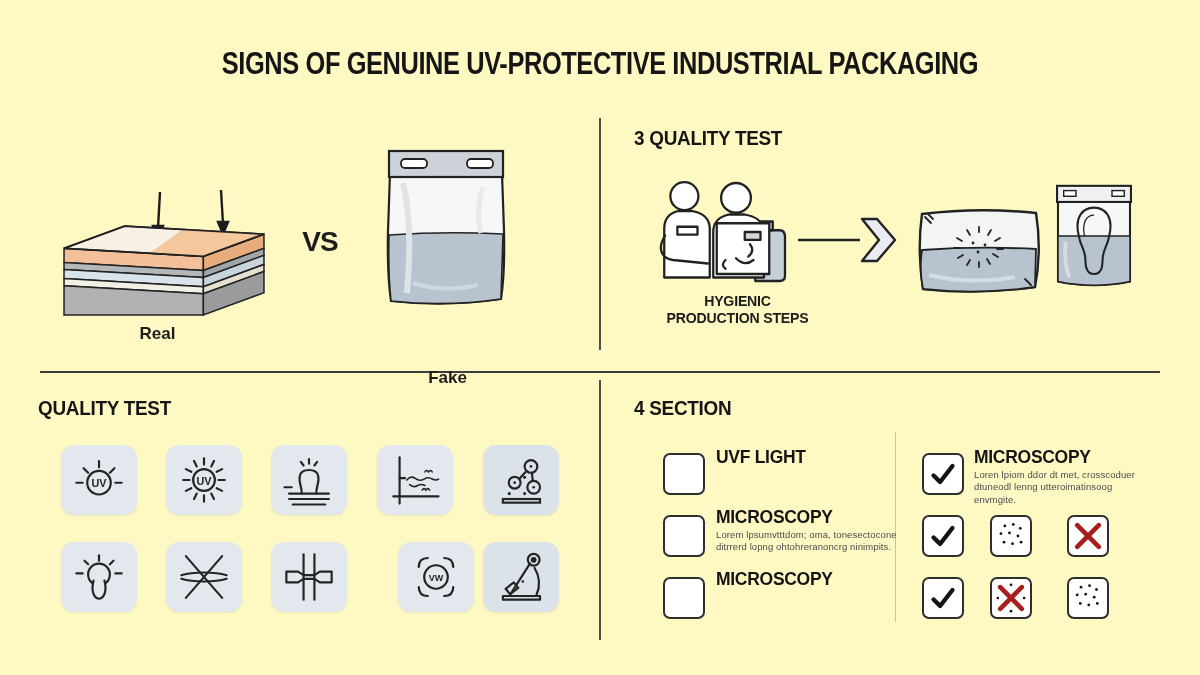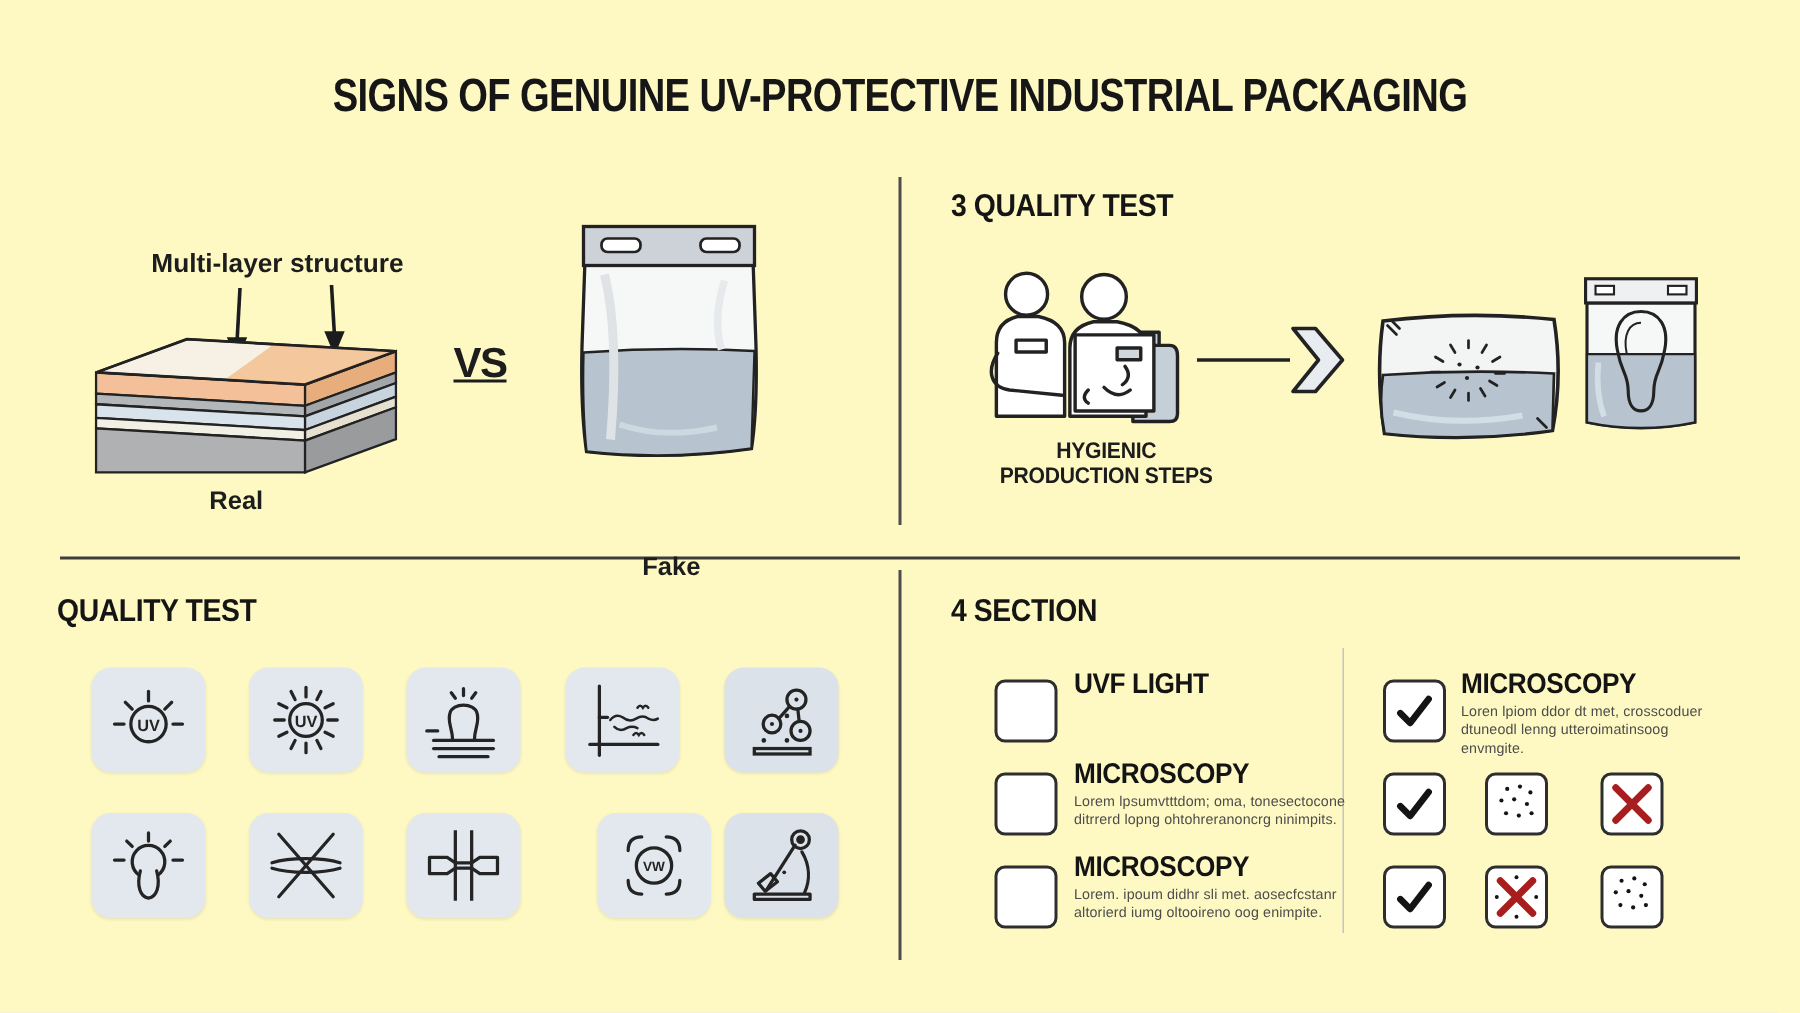--- a/index.html
+++ b/index.html
@@ -26,21 +26,20 @@
 
 <div id="stage">
 
   <div class="abs main-title">SIGNS OF GENUINE UV-PROTECTIVE INDUSTRIAL PACKAGING</div>
 
   <div class="abs divider-v" style="left:599px;top:118px;height:232px;"></div>
   <div class="abs divider-h" style="left:40px;top:371px;width:1120px;"></div>
   <div class="abs divider-v" style="left:599px;top:380px;height:260px;"></div>
   <div class="abs divider-thin" style="left:895px;top:432px;height:190px;"></div>
 
-  <div class="abs lbl" style="left:60px;top:165px;width:250px;text-align:center;font-size:17.5px;">Multi-layer structure</div>
 
   <svg class="abs" style="left:100px;top:190px;" width="140" height="52" viewBox="0 0 140 52">
     <g stroke="#1c1c1c" stroke-width="2.4" fill="#1c1c1c">
       <line x1="60" y1="2" x2="58" y2="38" fill="none"></line>
       <polygon points="53,36 63,36 58,48"></polygon>
       <line x1="121" y1="0" x2="123" y2="34" fill="none"></line>
       <polygon points="118,32 128,32 123,44"></polygon>
     </g>
   </svg>
 
@@ -58,21 +57,21 @@
     <polygon points="142,64 202,42 202,49 142,71" fill="#e6e0d0" stroke="#222" stroke-width="1.5"></polygon>
     <polygon points="142,71 202,49 202,70 142,92" fill="#9a9b9d" stroke="#222" stroke-width="1.5"></polygon>
 
     <polygon points="4,26 64,4 202,12 142,34" fill="#f6f1e4" stroke="#222" stroke-width="1.5"></polygon>
     <polygon points="122,7 202,12 142,34 90,30" fill="#f4c79d"></polygon>
     <polygon points="4,26 64,4 202,12 142,34" fill="none" stroke="#222" stroke-width="1.8"></polygon>
   </svg>
 
   <div class="abs lbl" style="left:100px;top:324px;width:115px;text-align:center;font-size:17px;">Real</div>
 
-  <div class="abs lbl" style="left:285px;top:226px;width:70px;text-align:center;font-size:28px;font-weight:800;letter-spacing:-1px;text-decoration:underline;">VS</div>
+  <div class="abs lbl" style="left:285px;top:226px;width:70px;text-align:center;font-size:28px;font-weight:800;letter-spacing:-1px;">VS</div>
 
   <svg class="abs" style="left:383px;top:143px;" width="126" height="166" viewBox="0 0 126 166">
     <path d="M7,30 Q63,24 119,30 L121,88 Q122,130 118,156 Q63,164 8,158 Q4,130 5,88 Z" fill="#f6f7f7" stroke="#222" stroke-width="2.2"></path>
     <path d="M6,92 Q63,88 120,91 L118,156 Q63,164 8,158 Q5,130 6,92 Z" fill="#b7c3ce" stroke="#222" stroke-width="1.6"></path>
     <path d="M20,40 Q30,80 24,150" fill="none" stroke="#dfe3e6" stroke-width="6"></path>
     <path d="M100,44 Q92,70 98,90" fill="none" stroke="#e6eaec" stroke-width="5"></path>
     <path d="M30,140 Q60,150 95,142" fill="none" stroke="#cdd8e0" stroke-width="4"></path>
     <rect x="6" y="8" width="114" height="26" fill="#ccd2d8" stroke="#222" stroke-width="2.2"></rect>
     <rect x="18" y="16" width="26" height="9" rx="4" fill="#fff" stroke="#222" stroke-width="1.8"></rect>
     <rect x="84" y="16" width="26" height="9" rx="4" fill="#fff" stroke="#222" stroke-width="1.8"></rect>
@@ -299,21 +298,20 @@
 
   <div class="abs cbox" style="left:663px;top:453px;"></div>
   <div class="abs item-title" style="left:716px;top:446px;">UVF LIGHT</div>
 
   <div class="abs cbox" style="left:663px;top:515px;"></div>
   <div class="abs item-title" style="left:716px;top:506px;">MICROSCOPY</div>
   <div class="abs item-text" style="left:716px;top:529px;width:182px;">Lorem lpsumvtttdom; oma, tonesectocone ditrrerd lopng ohtohreranoncrg ninimpits.</div>
 
   <div class="abs cbox" style="left:663px;top:577px;"></div>
   <div class="abs item-title" style="left:716px;top:568px;">MICROSCOPY</div>
-  <div class="abs item-text" style="left:716px;top:591px;width:182px;">Lorem. ipoum didhr sli met. aosecfcstanr altorierd iumg oltooireno oog enimpite.</div>
 
   <div class="abs cbox" style="left:922px;top:453px;">
     <svg width="32" height="32" viewBox="0 0 44 44">
       <path d="M9,24 L18,33 L35,11" stroke="#141414" stroke-width="6" fill="none" stroke-linecap="round" stroke-linejoin="round"></path>
     </svg>
   </div>
   <div class="abs item-title" style="left:974px;top:446px;">MICROSCOPY</div>
   <div class="abs item-text" style="left:974px;top:469px;width:172px;">Loren lpiom ddor dt met, crosscoduer dtuneodl lenng utteroimatinsoog envmgite.</div>
 
   <div class="abs cbox" style="left:922px;top:515px;">

